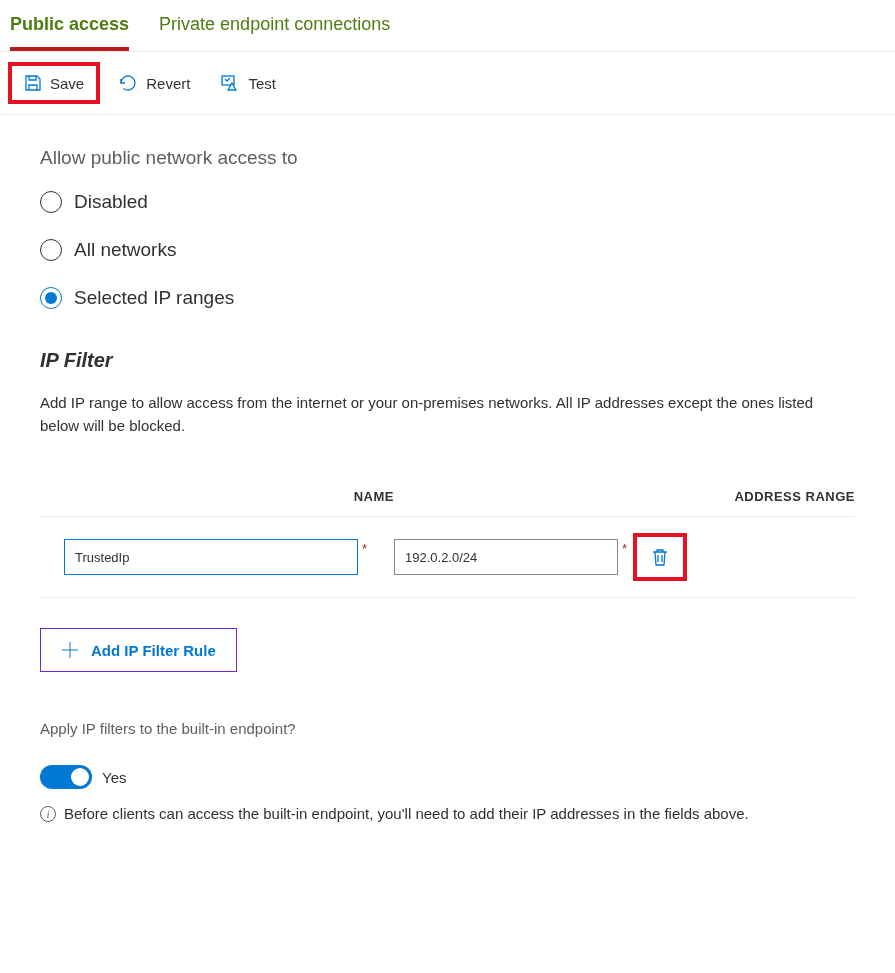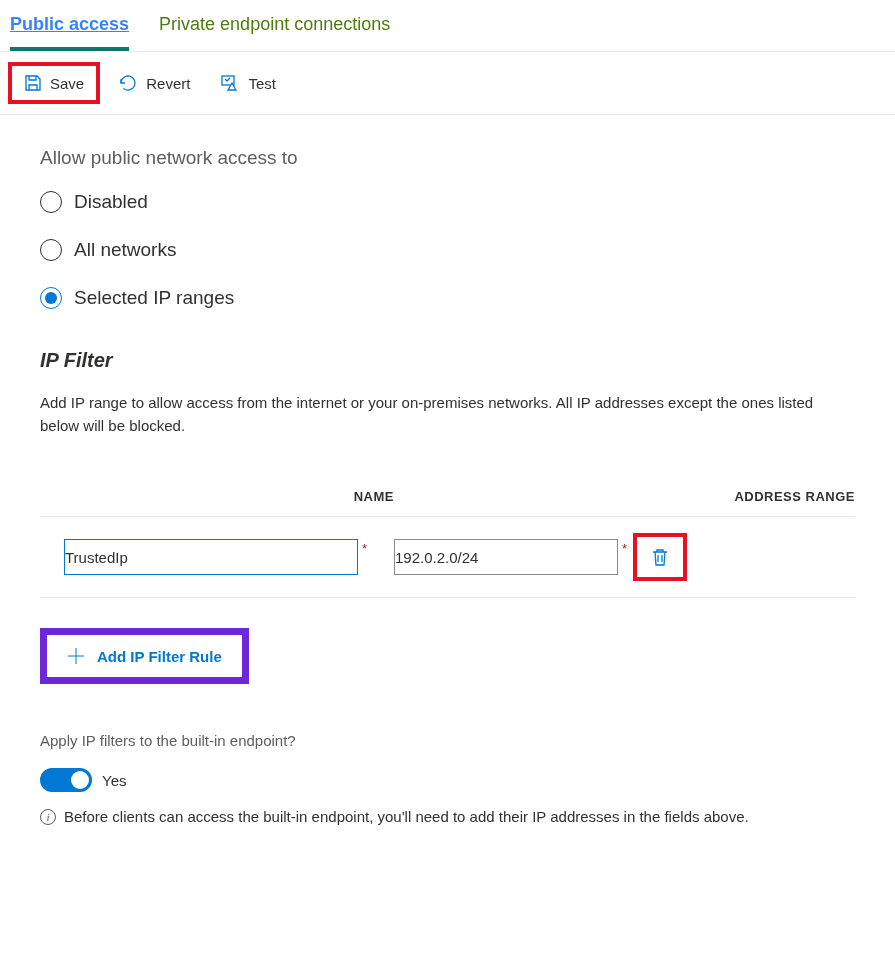--- a/index.html
+++ b/index.html
@@ -16,24 +16,23 @@
       padding: 0 10px;
       border-bottom: 1px solid #edebe9;
     }
     .tab {
       padding: 14px 0 12px;
       font-size: 18px;
       cursor: pointer;
       color: #4d7c0f;
     }
     .tab.active {
-      color: #3b82f6;
+      color: #4d7c0f;
       font-weight: 600;
-      border-bottom: 4px solid #0f766e;
-      text-decoration: underline;
+      border-bottom: 4px solid #b91c1c;
     }
     .toolbar {
       display: flex;
       align-items: center;
       padding: 10px 8px;
       border-bottom: 1px solid #edebe9;
       gap: 6px;
     }
     .toolbar-btn {
       display: inline-flex;
@@ -126,22 +125,22 @@
     .cell-wrap {
       display: flex;
       align-items: flex-start;
       gap: 4px;
       width: 330px;
     }
     .cell-wrap.range { width: auto; }
     .text-input {
       width: 294px;
       height: 36px;
-      padding: 0 0;
-      font-size: 15px;
+      padding: 0 10px;
+      font-size: 13px;
       border: 1px solid #8a8886;
       font-family: inherit;
       color: #323130;
     }
     .text-input.focused { border: 1px solid #0078d4; }
     .text-input.range { width: 224px; }
     .req-star { color: #a4262c; font-size: 13px; margin-top: 2px; }
     .delete-wrap {
       border: 4px solid #e81123;
       padding: 10px 14px;
@@ -152,32 +151,32 @@
       border: none;
       cursor: pointer;
       color: #0078d4;
       display: flex;
     }
     .add-btn {
       display: inline-flex;
       align-items: center;
       gap: 12px;
       padding: 12px 20px;
-      border: 7px solid #6d28d9;
+      border: 1px solid #6d28d9;
       background: #fff;
       color: #0078d4;
       font-size: 15px;
       font-weight: 600;
       cursor: pointer;
       margin-bottom: 48px;
     }
     .apply-label {
       color: #605e5c;
       font-size: 15px;
-      margin-bottom: 19px;
+      margin-bottom: 28px;
     }
     .toggle-row {
       display: flex;
       align-items: center;
       gap: 10px;
       margin-bottom: 14px;
     }
     .toggle {
       width: 52px;
       height: 24px;

